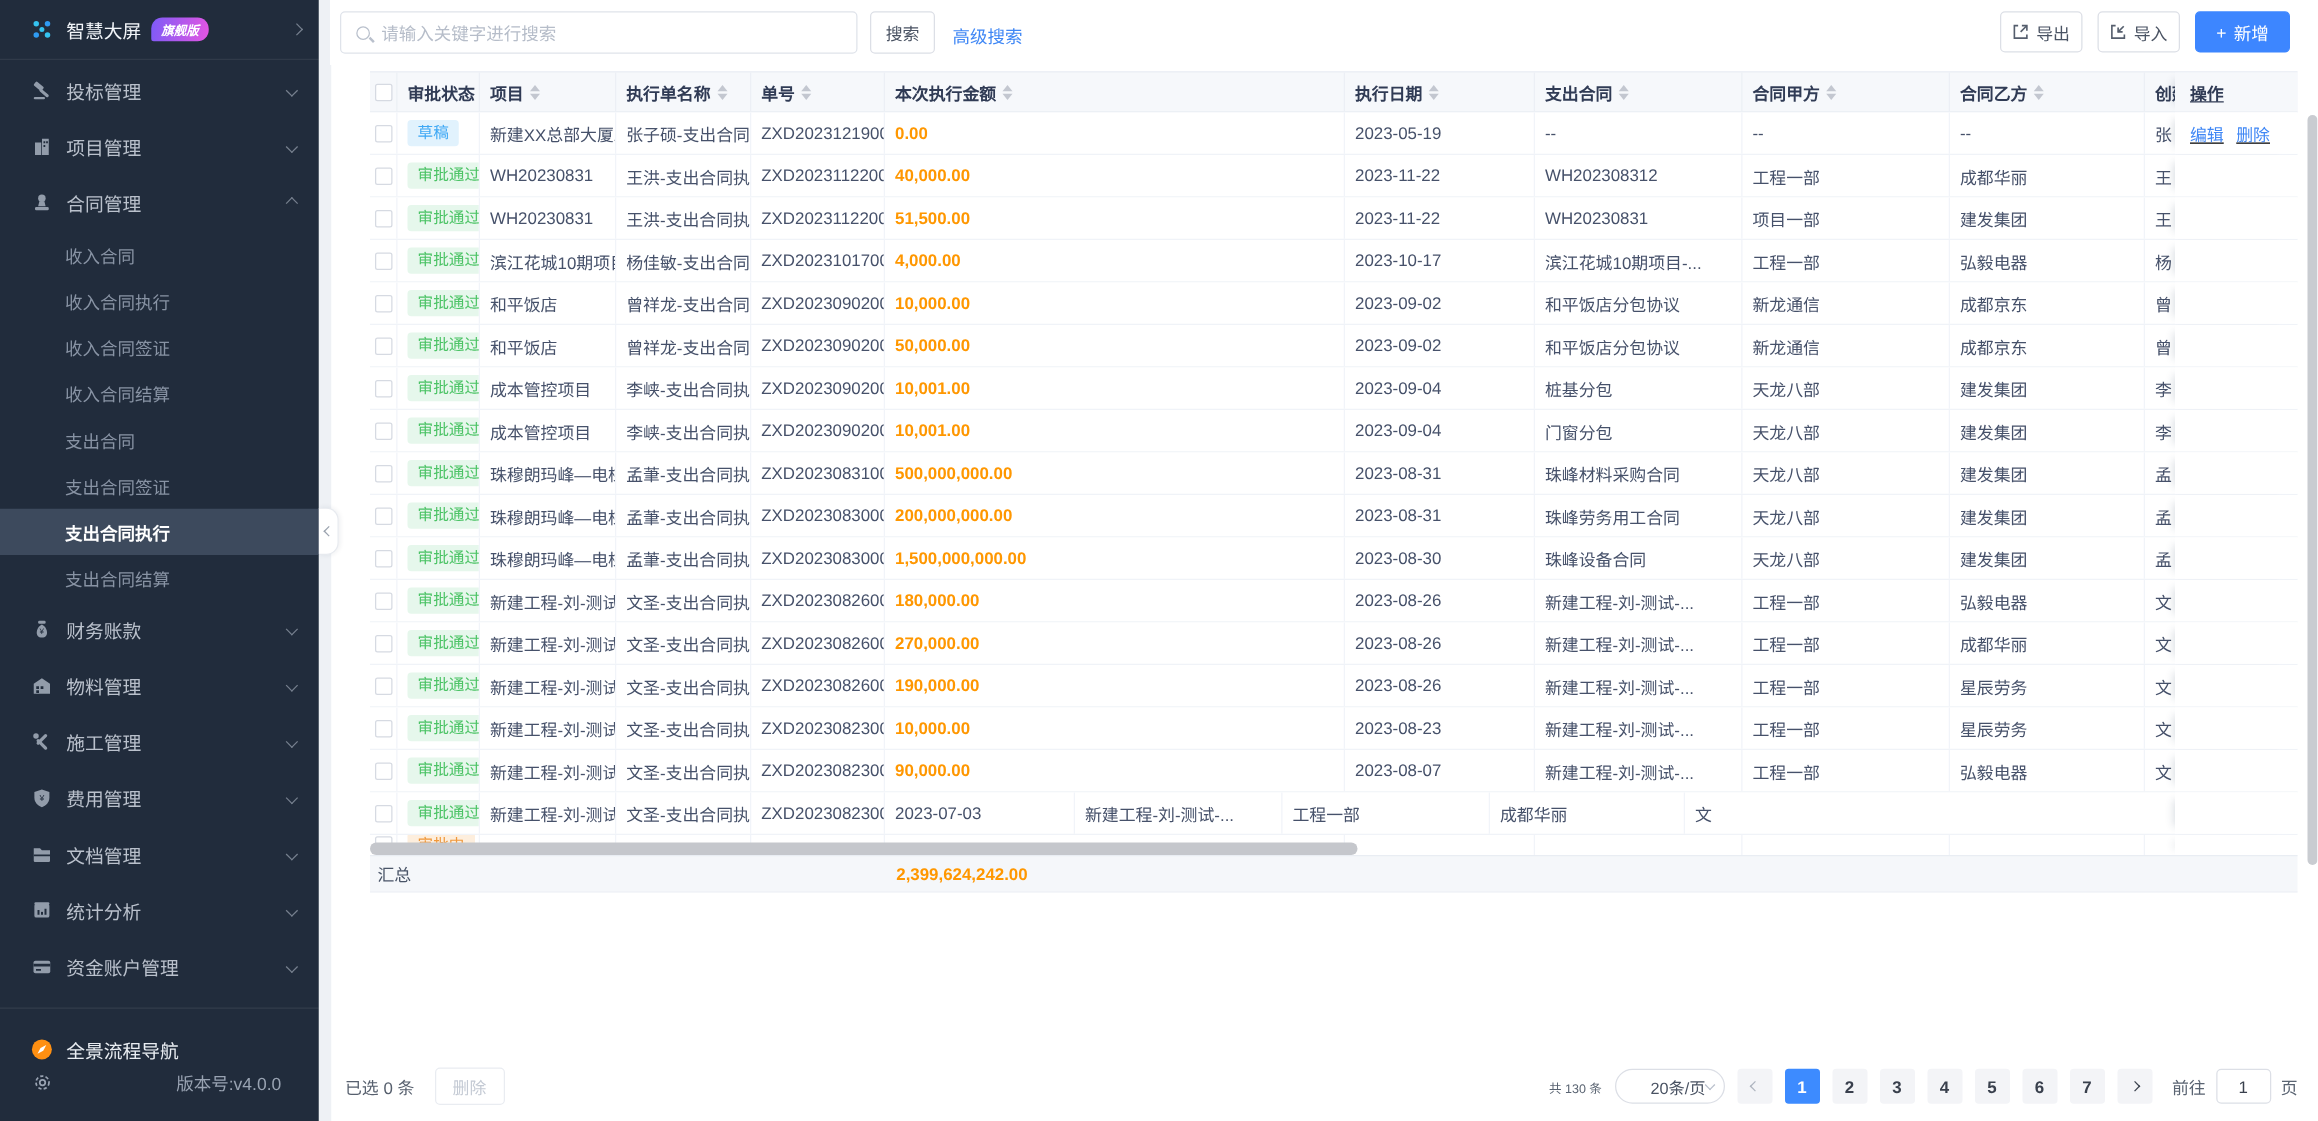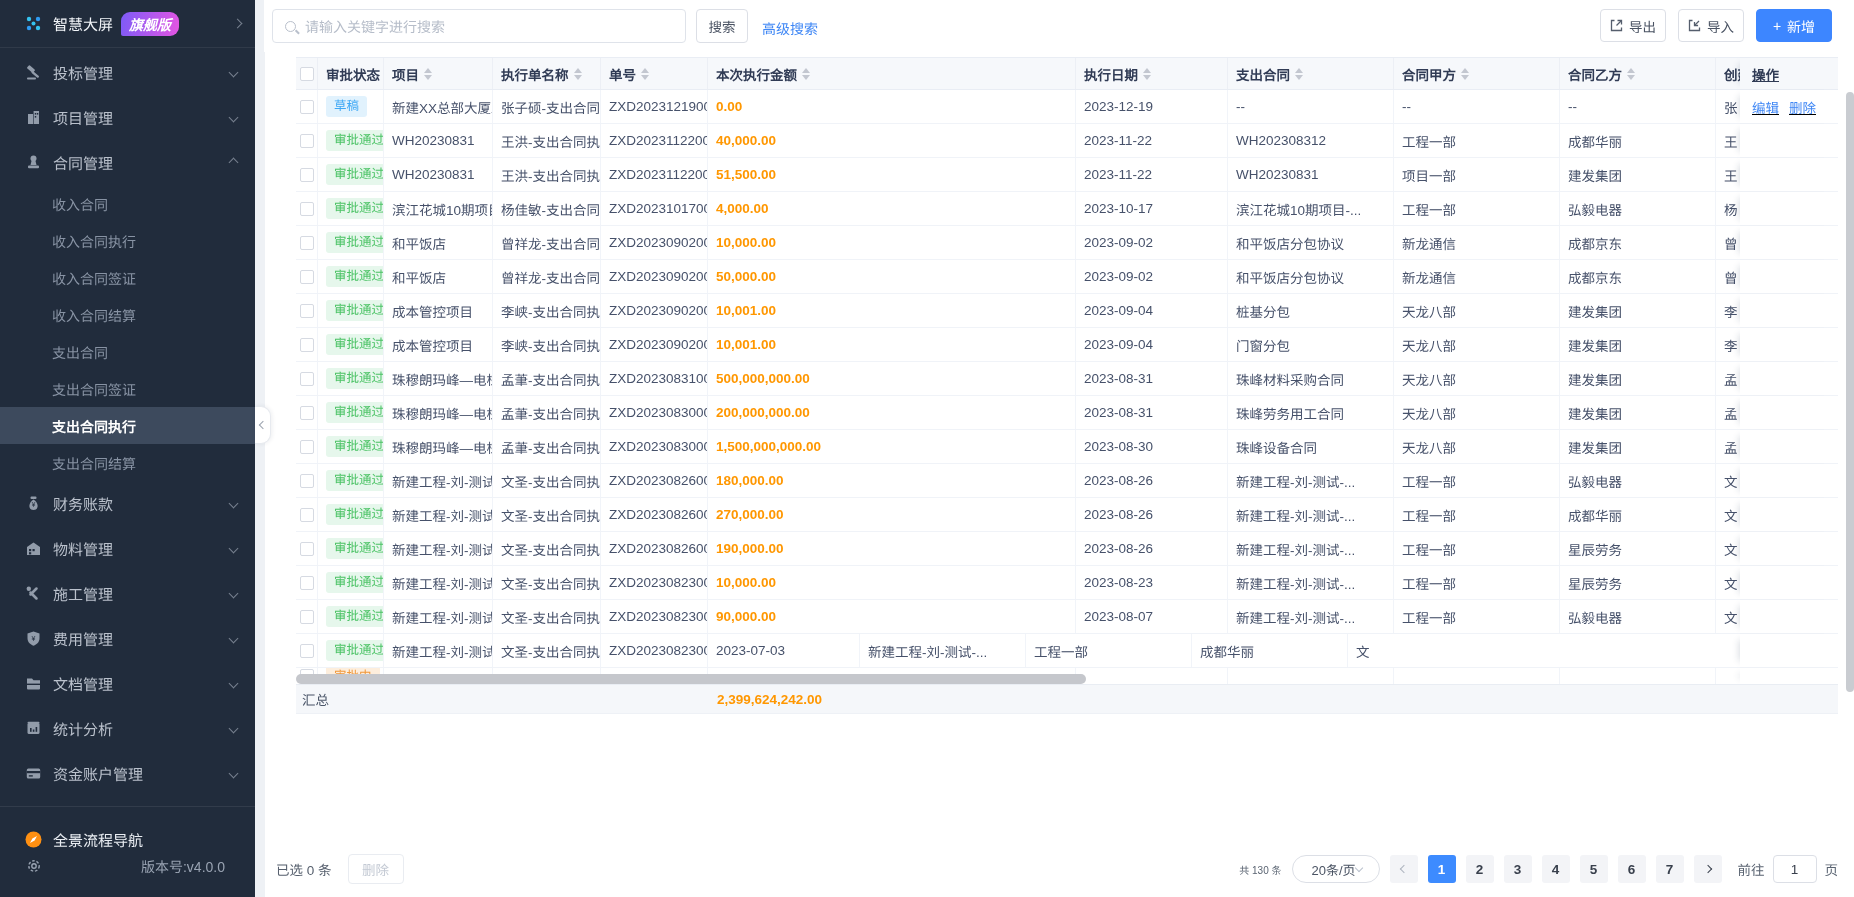--- a/index.html
+++ b/index.html
@@ -7,21 +7,21 @@
     font-family:"Liberation Sans","DejaVu Sans",sans-serif; }
   .stage { position:relative; width:1854px; height:897px; background:#fff; }
 
   
   .sidebar { position:absolute; left:0; top:0; width:255px; height:897px;
     background:#212c3c; color:#bac1cc; z-index:5; }
   .gutter { position:absolute; left:255px; top:0; width:10px; height:897px; background:#eef1f5; }
   .brand { height:48px; display:flex; align-items:center; padding:0 14px 0 25px;
     border-bottom:1px solid rgba(255,255,255,.07); }
   .brand-label { color:#f2f5f9; font-size:15px; margin-left:11px; white-space:nowrap; }
-  .brand-badge { margin-left:8px; font-size:14px; font-style:italic; font-weight:bold; color:#fff;
+  .brand-badge { margin-left:8px; font-size:10px; font-style:italic; font-weight:bold; color:#fff;
     background:linear-gradient(100deg,#7d5bf7,#e455e2); padding:2px 8px; border-radius:9px 9px 9px 2px; white-space:nowrap;}
   .brand .chev { margin-left:auto; }
   .menu { padding-top:2px; }
   .m-item { height:45px; display:flex; align-items:center; padding:0 18px 0 25px; cursor:pointer; font-size:15px; }
   .m-item .m-label { margin-left:11px; white-space:nowrap; }
   .m-item .chev { margin-left:auto; }
   .s-item { height:37px; display:flex; align-items:center; padding-left:52px; font-size:14px;
     color:#8893a4; cursor:pointer; white-space:nowrap; }
   .s-item.active { background:#3d4a5d; color:#fff; font-weight:bold; }
   .icon16 { width:17px; height:17px; display:inline-flex; align-items:center; justify-content:center; flex:0 0 17px;}
@@ -94,21 +94,21 @@
   .vscroll { position:absolute; left:1846px; top:92px; width:8px; height:600px; background:#c9ccd1; border-radius:4px; z-index:4;}
 
   
   .footer { position:absolute; left:276px; top:852px; width:1562px; height:34px; display:flex; align-items:center; }
   .f-left { display:flex; align-items:center; gap:16px; }
   .sel-text { color:#57606e; font-size:13.5px; }
   .btn-del { width:56px; height:30px; color:#c4cad4; border-color:#e9ecf1; cursor:not-allowed; }
   .f-right { margin-left:auto; display:flex; align-items:center; gap:10px; }
   .total-text { color:#5a6472; font-size:10px; margin-right:0; }
   .pagesize { width:88px; height:28px; border:1px solid #dcdfe6; border-radius:14px; display:flex;
-    align-items:center; justify-content:center; padding:0 8px 0 10px; color:#4a5363; font-size:13px; cursor:pointer;}
+    align-items:center; justify-content:flex-end; padding:0 8px 0 10px; color:#4a5363; font-size:13px; cursor:pointer;}
   .pagesize .chev { width:6px; height:6px; border-color:#b9c0cc; margin-top:-3px;}
   .pg-btn { min-width:28px; height:28px; border-radius:3px; background:#f3f4f7; color:#39404d; font-size:13.5px;
     display:inline-flex; align-items:center; justify-content:center; cursor:pointer; font-weight:bold; }
   .pg-btn.active { background:#3d8bff; color:#fff; }
   .pg-arrow .chev { width:6px; height:6px; border-color:#aeb4bf; margin:0; }
   .goto { display:flex; align-items:center; gap:8px; color:#5a6472; font-size:13.5px; margin-left:6px; }
   .goto-input { width:44px; height:28px; border:1px solid #dcdfe6; border-radius:4px; text-align:center;
     font-size:13.5px; color:#39404d; font-family:inherit; }
 </style>
 </head>
@@ -398,21 +398,21 @@
           <div class="td c3" style="width: 108px; flex: 0 0 108px;">
             <span class="cell-text">张子硕-支出合同执行</span>
           </div>
           <div class="td c4" style="width: 107px; flex: 0 0 107px;">
             <span class="cell-text">ZXD20231219002</span>
           </div>
           <div class="td c5" style="width: 368px; flex: 0 0 368px;">
             <span class="cell-text amount">0.00</span>
           </div>
           <div class="td c6" style="width: 152px; flex: 0 0 152px;">
-            <span class="cell-text">2023-12-19</span>
+            <span class="cell-text">2023-05-19</span>
           </div>
           <div class="td c7" style="width: 166px; flex: 0 0 166px;">
             <span class="cell-text">--</span>
           </div>
           <div class="td c8" style="width: 166px; flex: 0 0 166px;">
             <span class="cell-text">--</span>
           </div>
           <div class="td c9" style="width: 156px; flex: 0 0 156px;">
             <span class="cell-text">--</span>
           </div>

